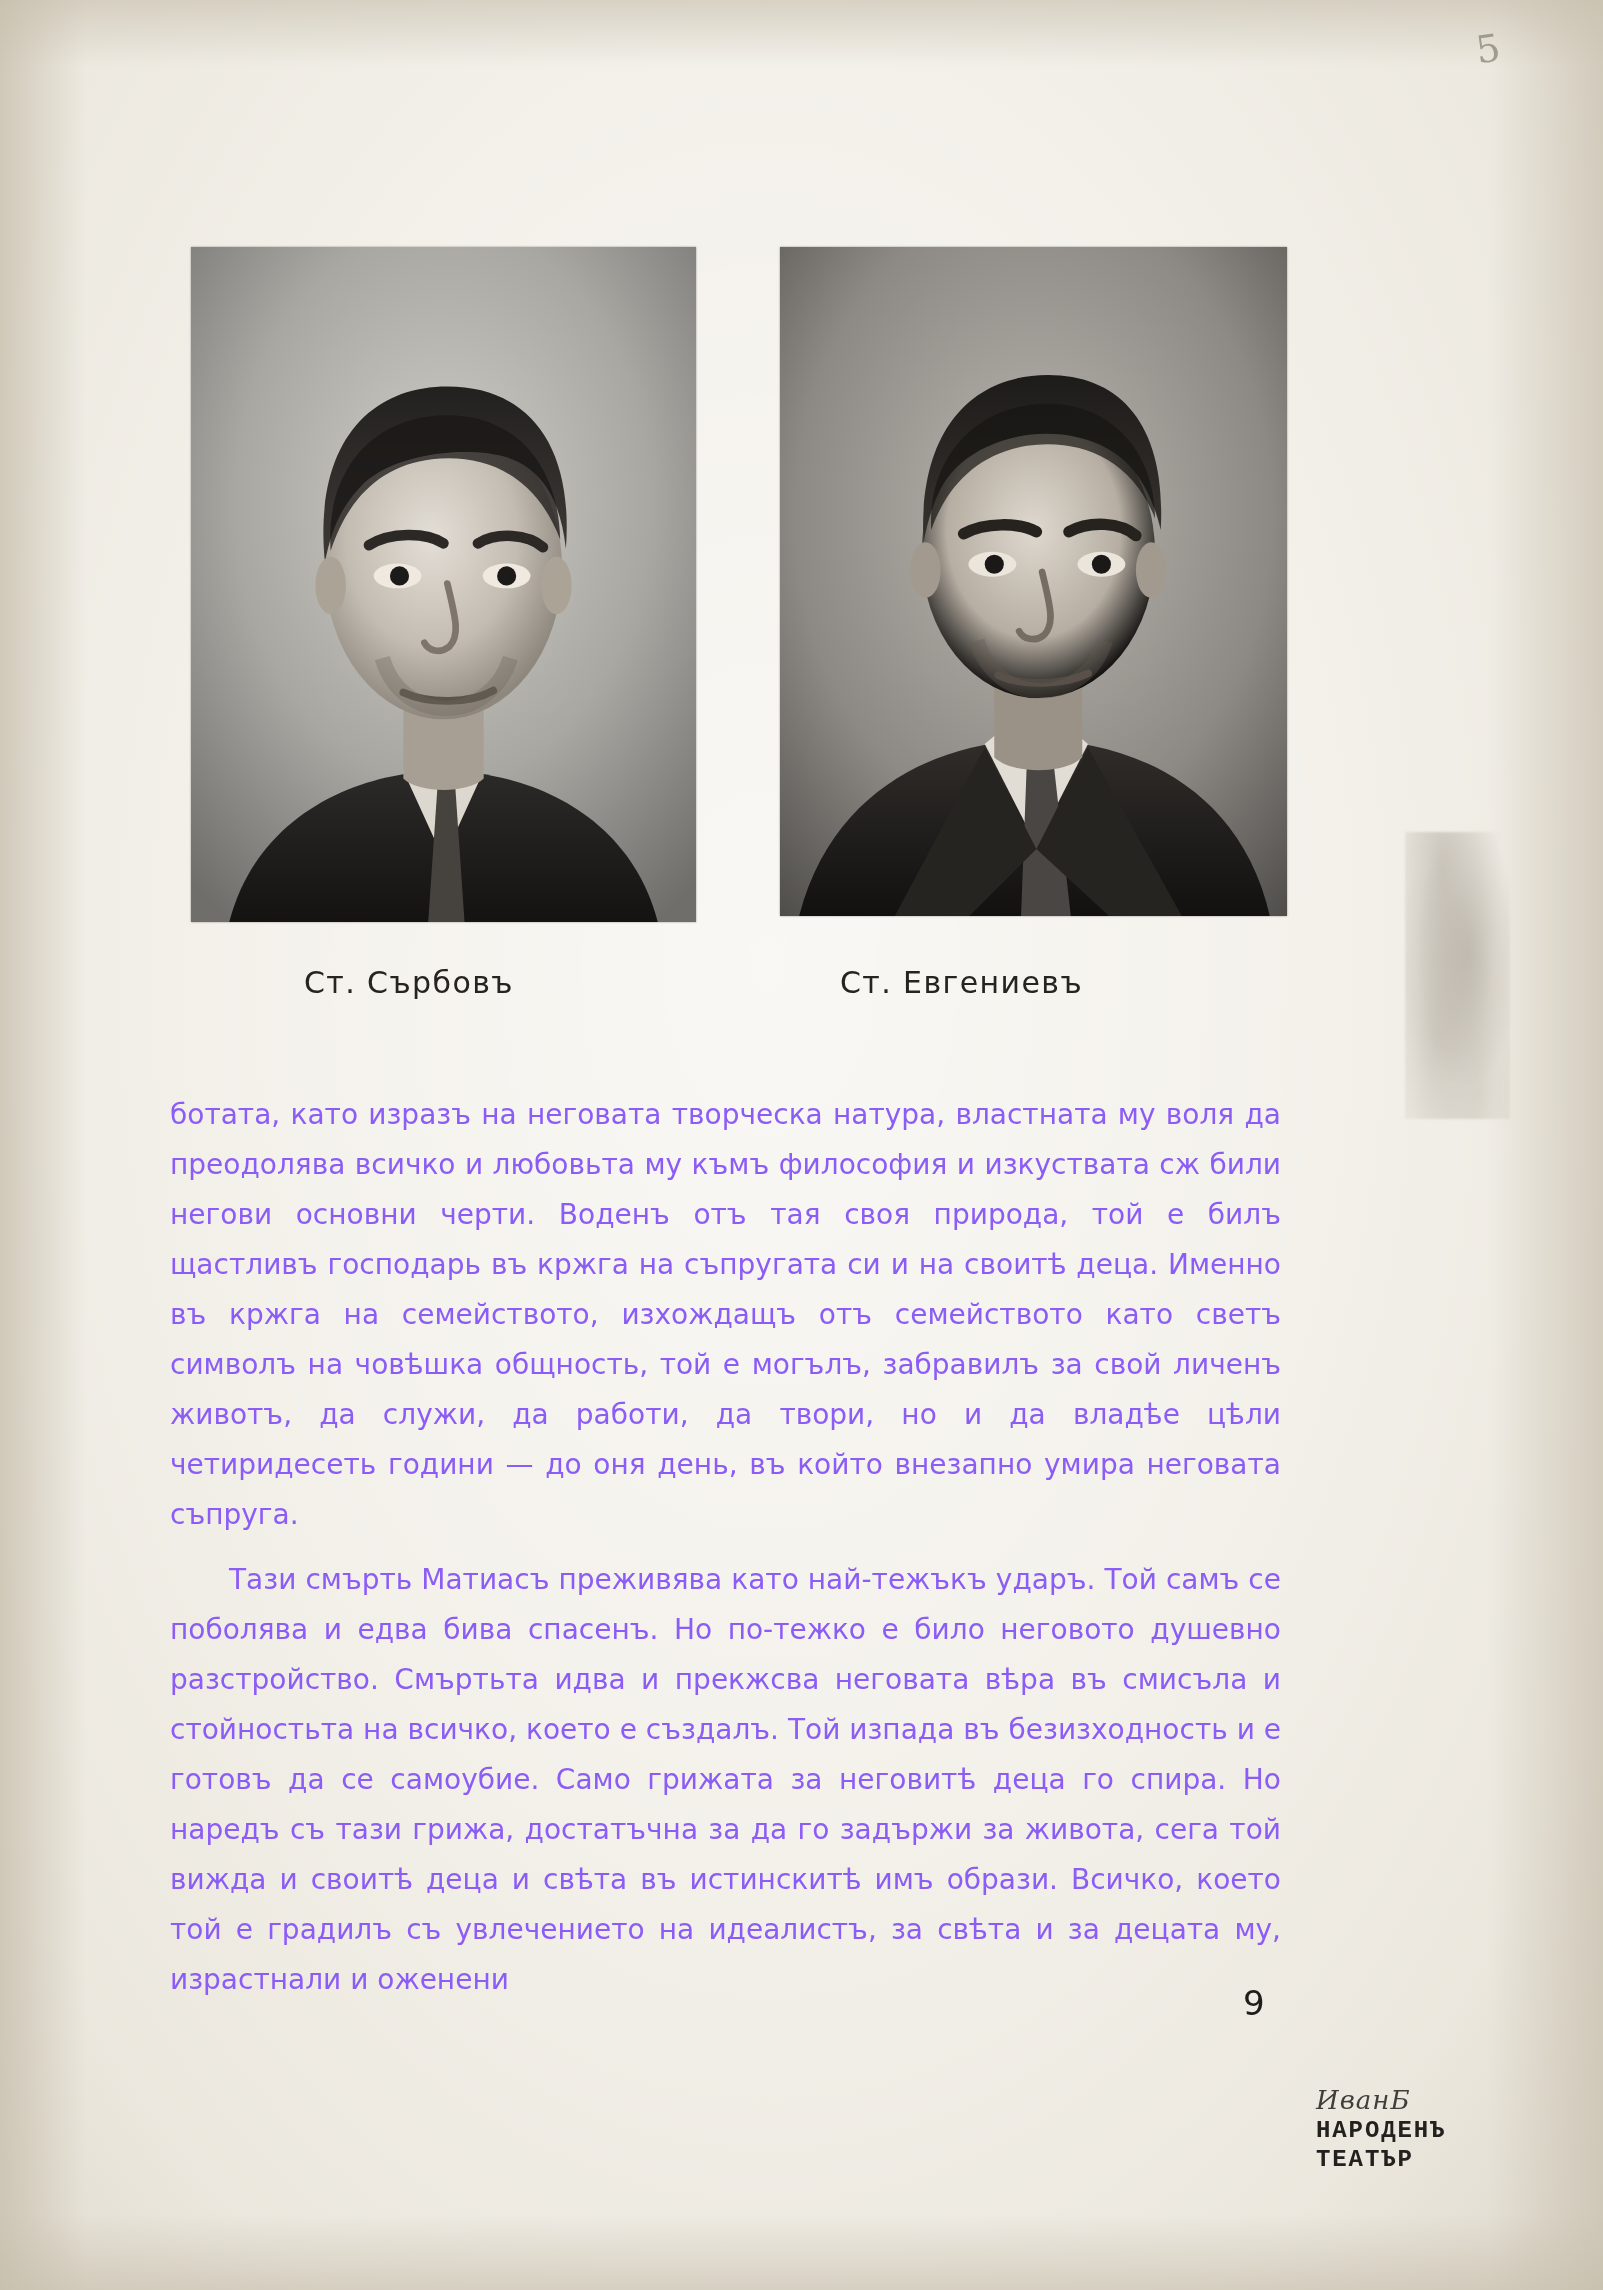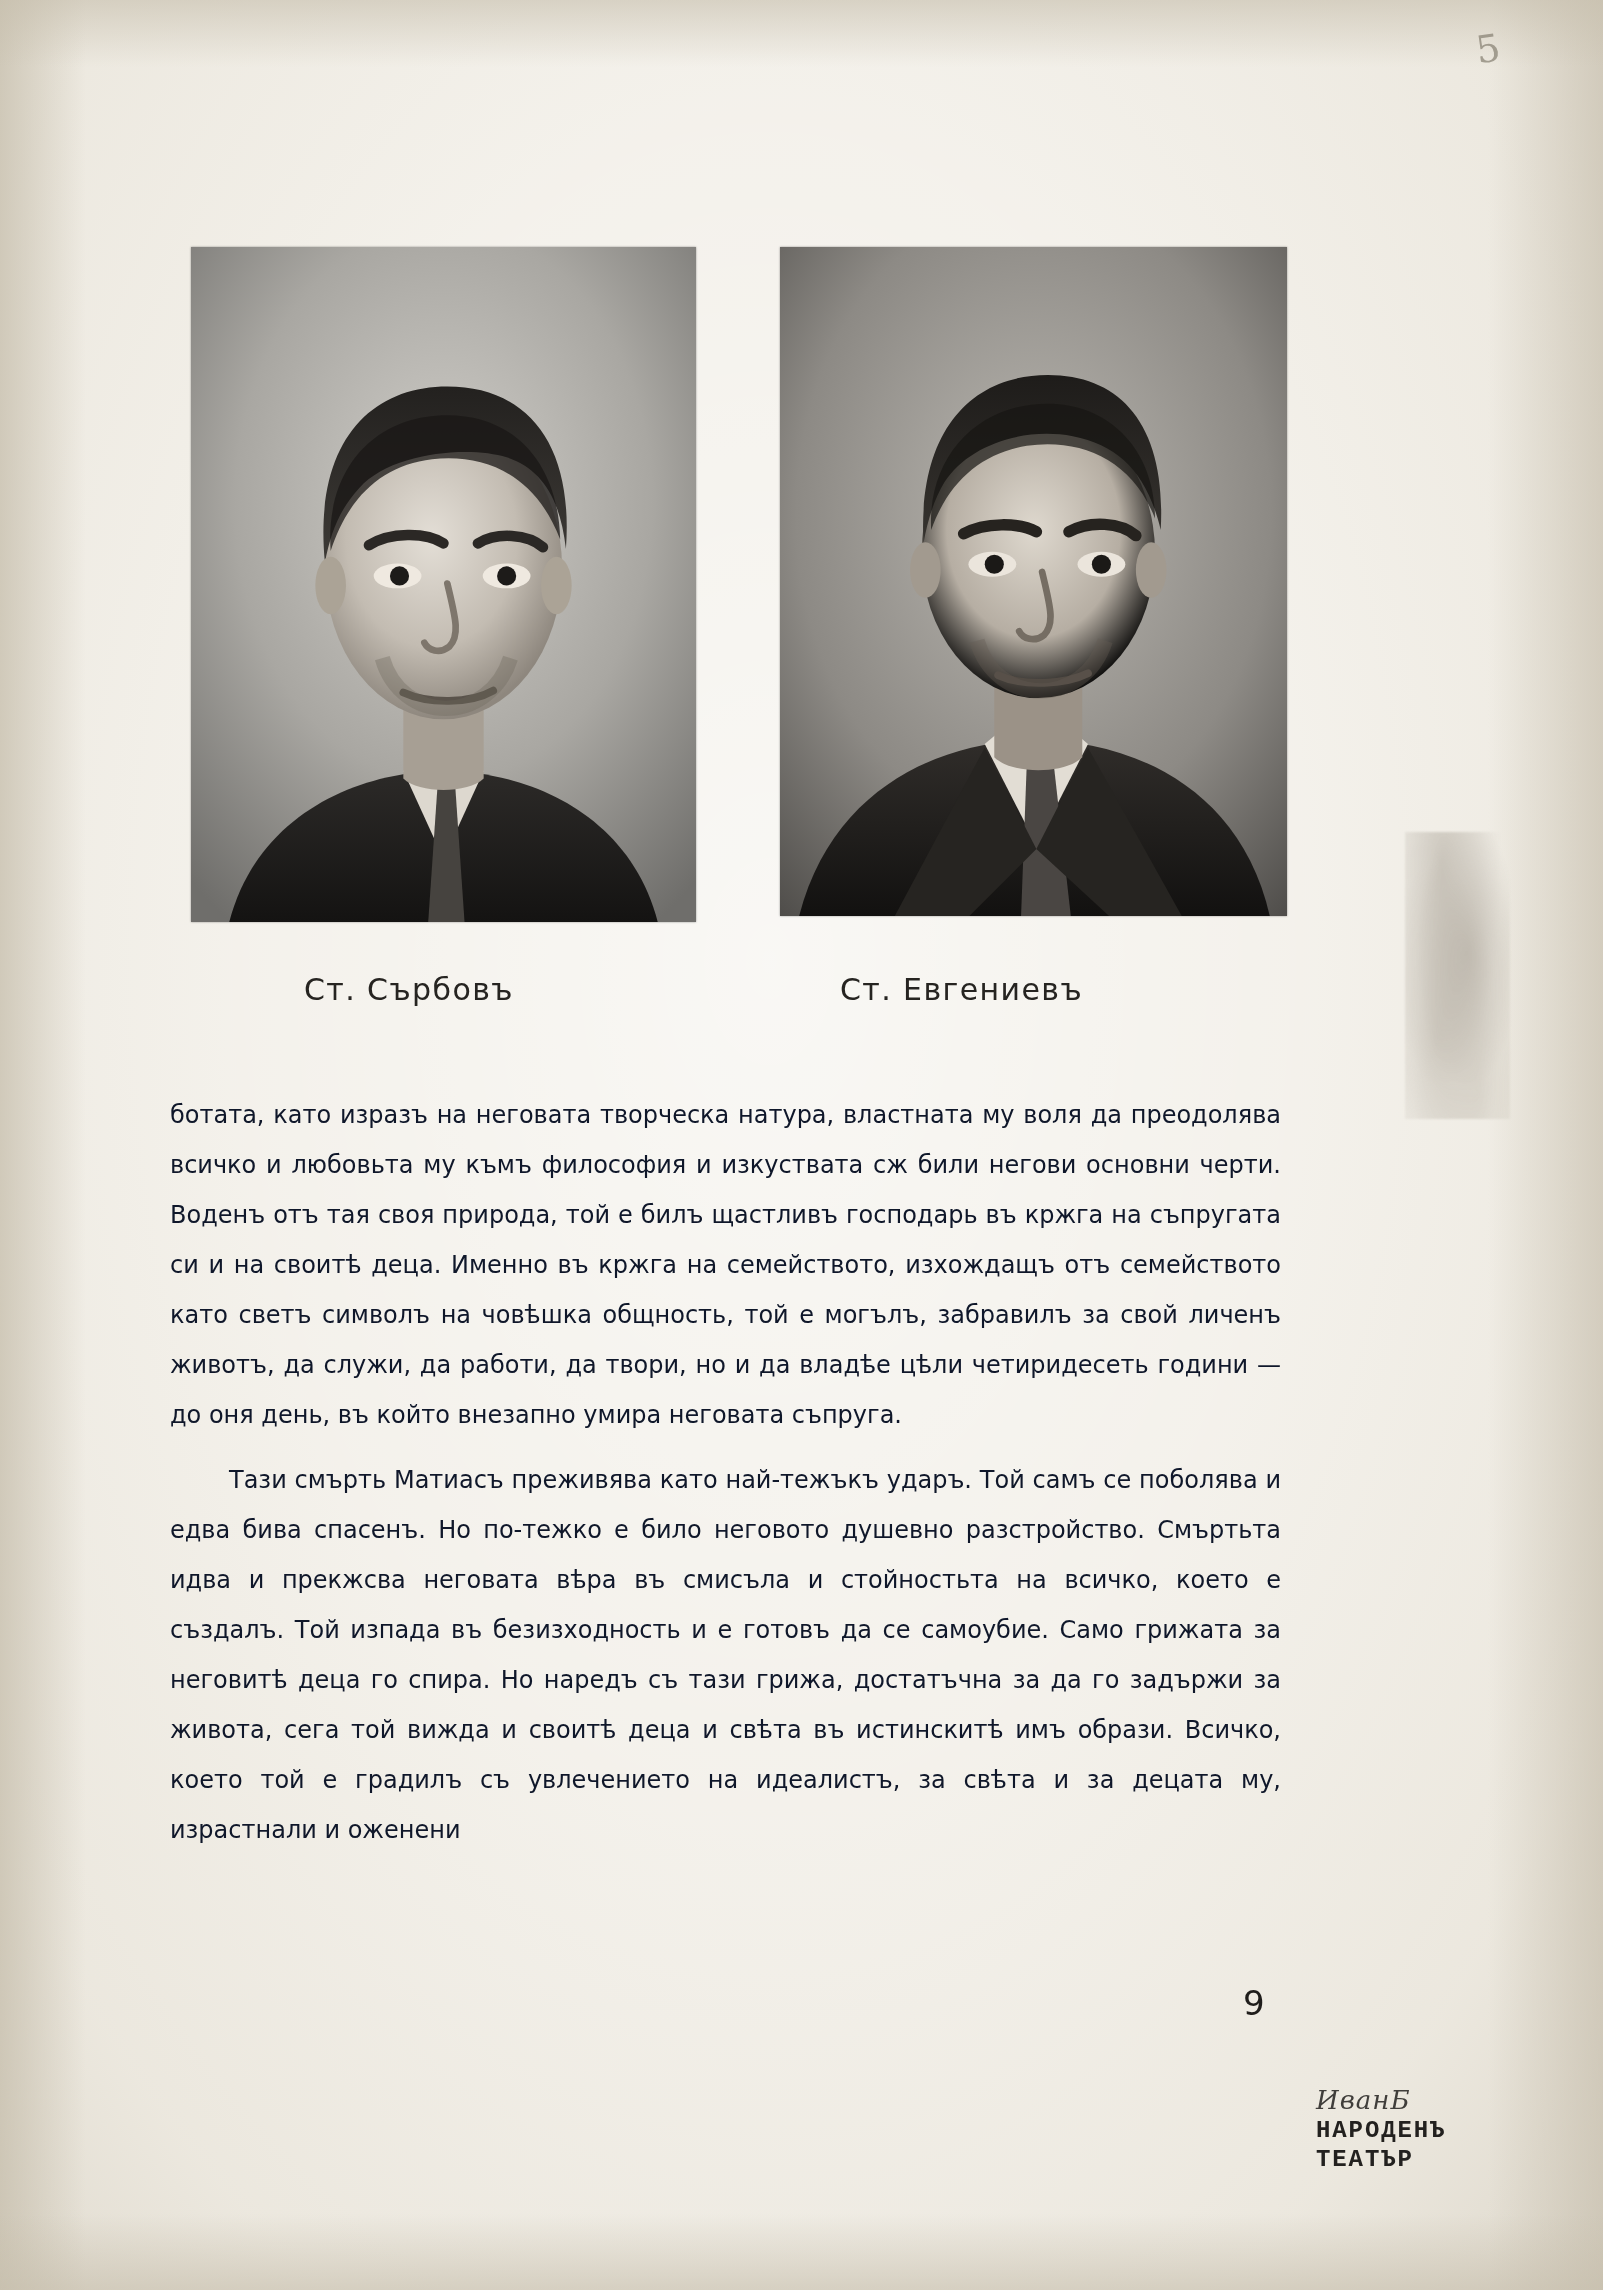--- a/index.html
+++ b/index.html
@@ -89,33 +89,32 @@
   }
   .portrait-svg { display: block; width: 100%; height: 100%; }
 
   .caption {
     position: absolute;
     top: 965px;
     font-size: 30px;
     letter-spacing: 1.4px;
     color: #262421;
     font-family: "DejaVu Sans", sans-serif;
-    margin-top: 7px;
   }
   .caption.one { left: 304px; }
   .caption.two { left: 840px; }
 
   
   .body-text {
     position: absolute;
     left: 170px;
     top: 1090px;
     width: 1111px;
-    color: #0f172a;
-    font-size: 24px;
+    color: #8b5cf6;
+    font-size: 28px;
     line-height: 50px;
     font-family: "DejaVu Sans", sans-serif;
   }
   .para {
     margin: 0 0 0 0;
     text-align: justify;
     text-justify: inter-word;
   }
   .para + .para { margin-top: 15px; }
   .para.indent { text-indent: 59px; }

